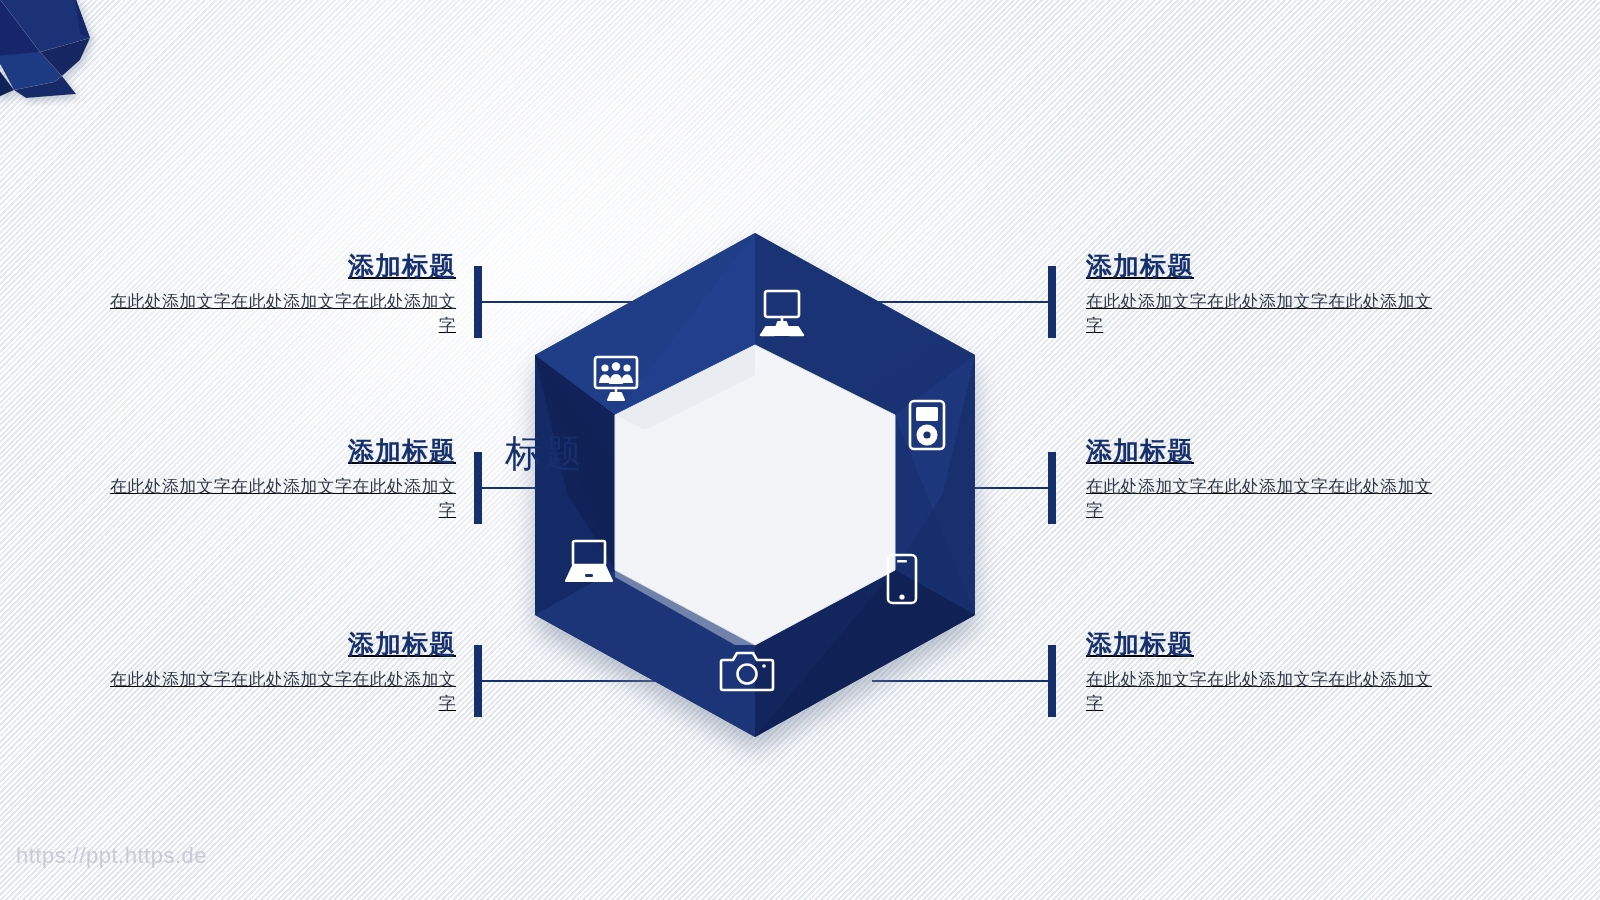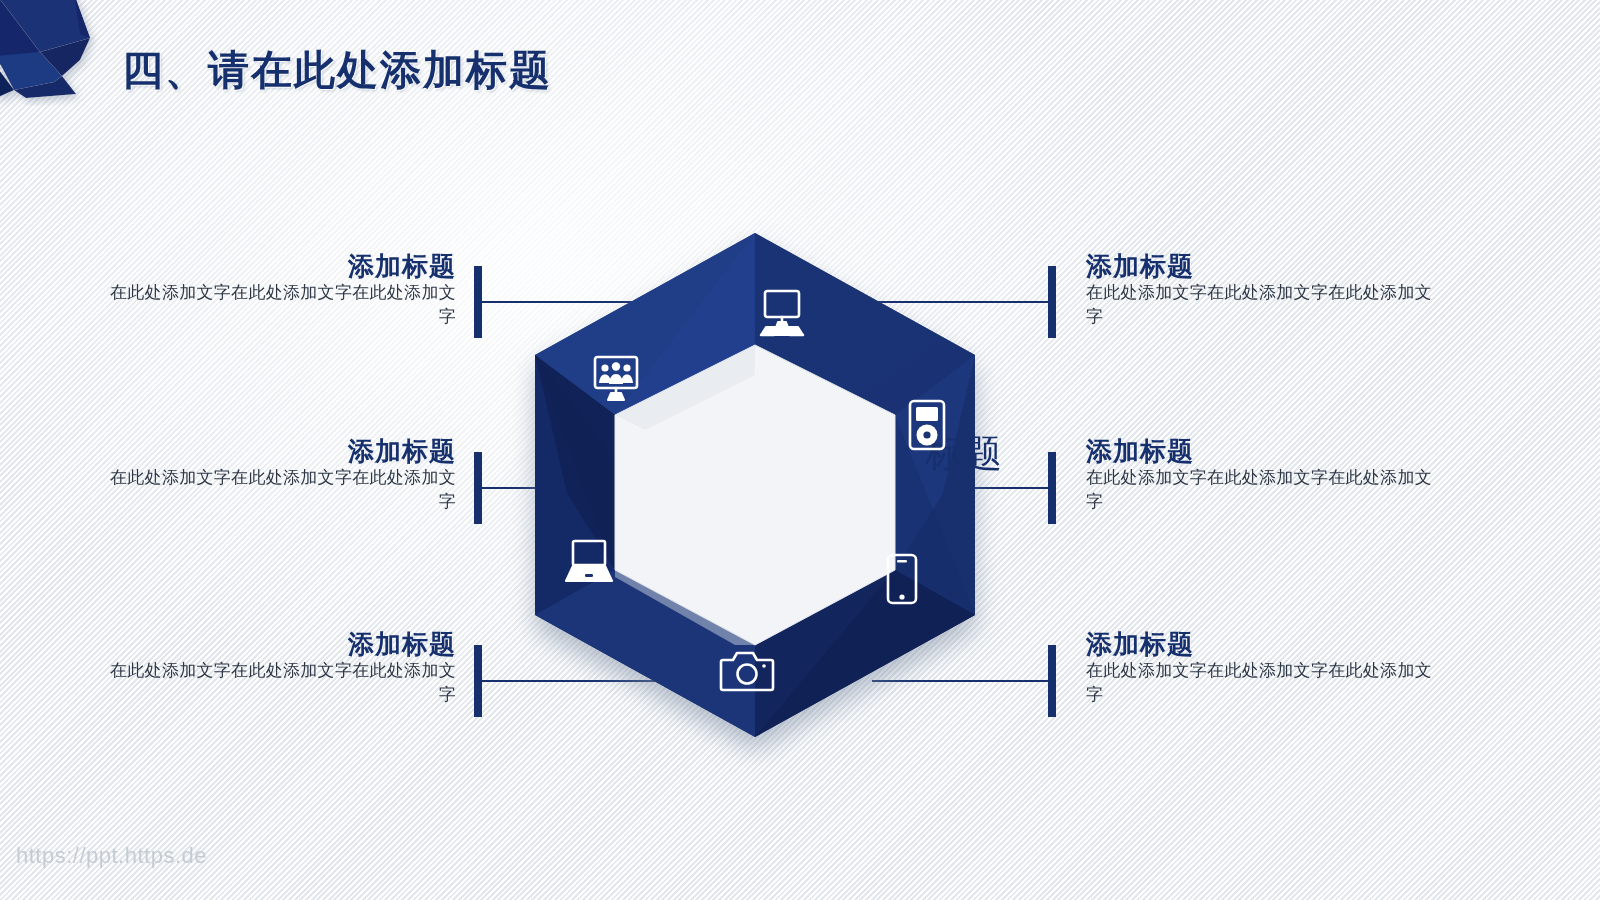--- a/index.html
+++ b/index.html
@@ -68,21 +68,21 @@
     top: 225px;
     width: 500px;
     height: 520px;
   }
   #hex-svg { display: block; width: 500px; height: 520px; overflow: visible; }
 
   #center-label {
     position: absolute;
     left: 0; right: 0;
     top: 205px;
-    text-align: right;
+    text-align: left;
     color: #17306d;
     font-size: 37px;
     line-height: 1.32;
     letter-spacing: 3px;
     font-weight: 400;
     pointer-events: none;
   }
   #center-label .cl-line { display: block; }
 
   
@@ -108,30 +108,32 @@
   .connector-bar {
     position: absolute;
     width: 8px;
     background: #16306e;
   }
 
   
   .block {
     position: absolute;
     width: 360px;
+    text-decoration: underline;
   }
   .block .b-title {
     font-size: 26px;
     font-weight: bold;
     color: #16306e;
     letter-spacing: 1px;
     line-height: 1.1;
     text-shadow: 1px 1px 0 rgba(255,255,255,0.8), 1px 1px 2px rgba(70,90,130,0.18);
   }
   .block .b-body {
+    margin-top: 9px;
     font-size: 17px;
     line-height: 1.42;
     color: #2c3645;
     letter-spacing: 0.3px;
   }
   .block.left  { text-align: right; }
   .block.right { text-align: left; }
 
   .left.row1  { left: 96px;  top: 252px; }
   .left.row2  { left: 96px;  top: 437px; }
@@ -169,21 +171,20 @@
         <polygon points="0,0 44,58 0,72" fill="#15286a"></polygon>
         <polygon points="78,0 94,44 84,40" fill="#15286a"></polygon>
         <polygon points="0,62 44,58 66,82 58,88 18,96" fill="#1d3a82"></polygon>
         <polygon points="44,58 94,44 84,66 66,82" fill="#142664"></polygon>
         <polygon points="18,96 58,88 66,82 80,100 30,104" fill="#16296b"></polygon>
         <polygon points="0,72 18,96 0,104" fill="#102058"></polygon>
       </g>
     </svg>
   </div>
 
-  <div id="title">四、请在此处添加标题</div>
 
   <div class="connector-bar" style="left:474px; top:266px; height:72px;"></div>
   <div class="connector-line" style="left:482px; top:301px; width:178px;"></div>
 
   <div class="connector-bar" style="left:474px; top:452px; height:72px;"></div>
   <div class="connector-line" style="left:482px; top:487px; width:142px;"></div>
 
   <div class="connector-bar" style="left:474px; top:645px; height:72px;"></div>
   <div class="connector-line" style="left:482px; top:680px; width:178px;"></div>
 

